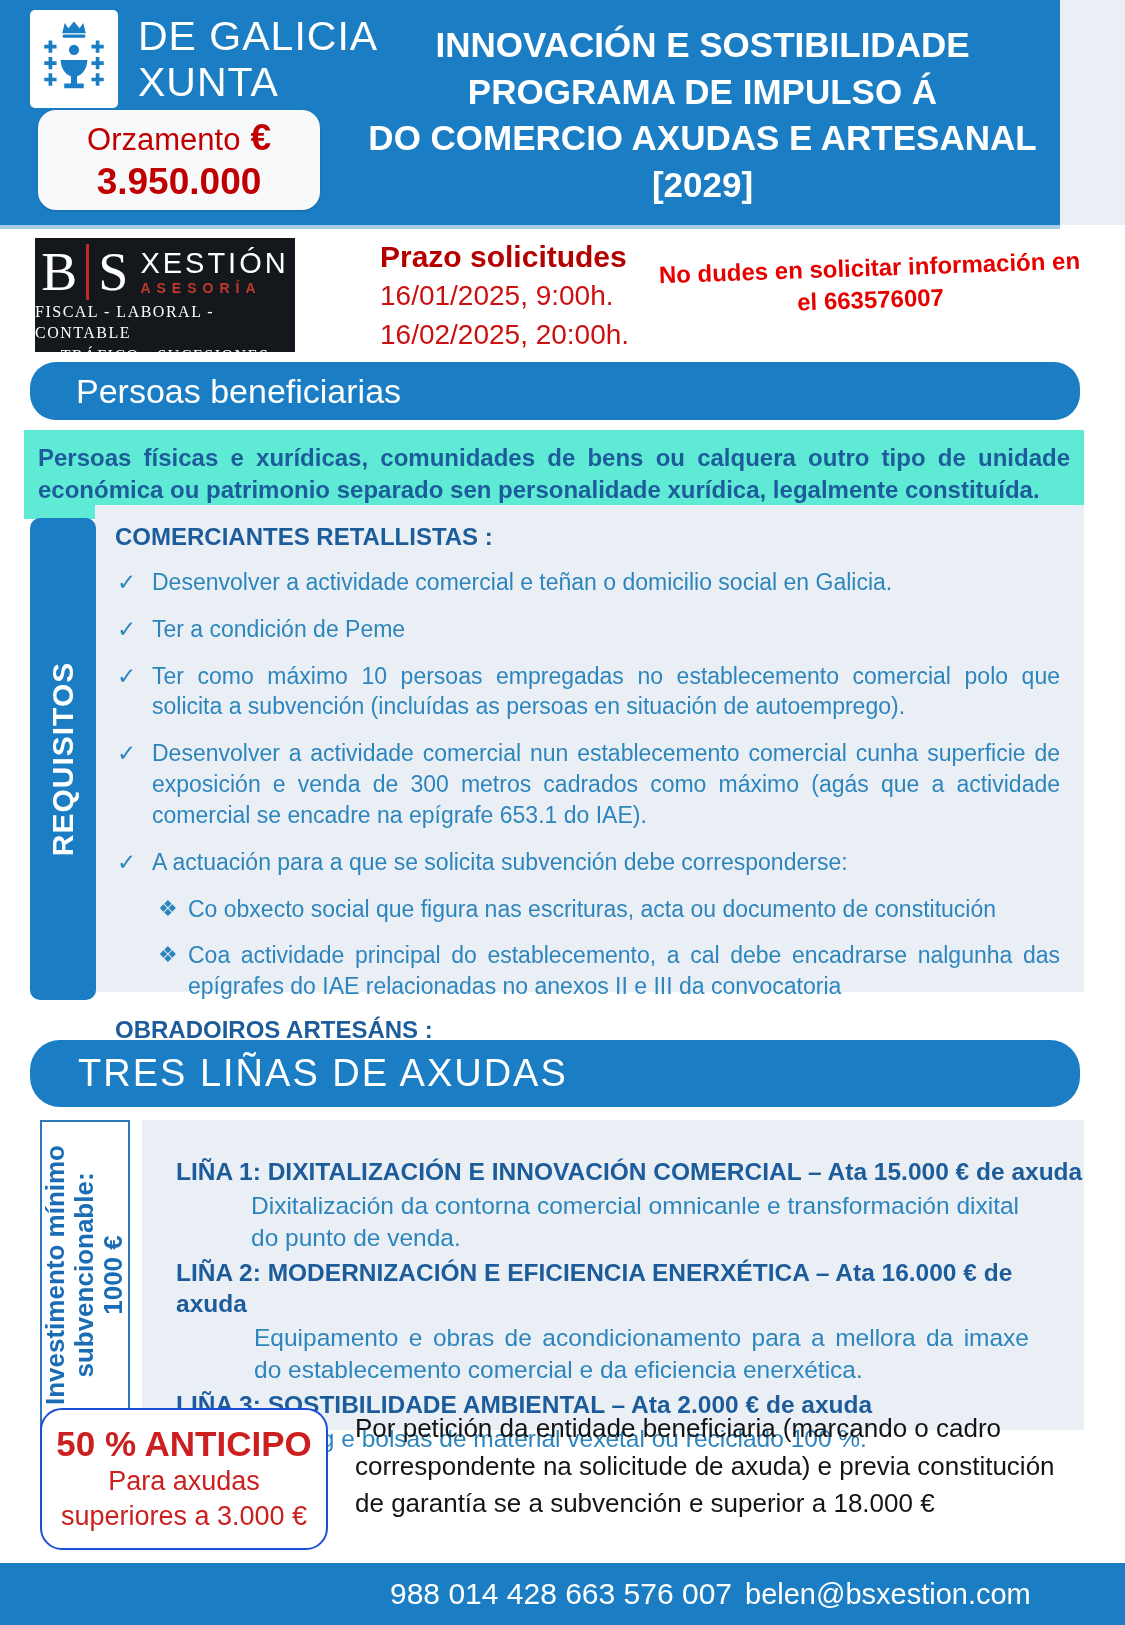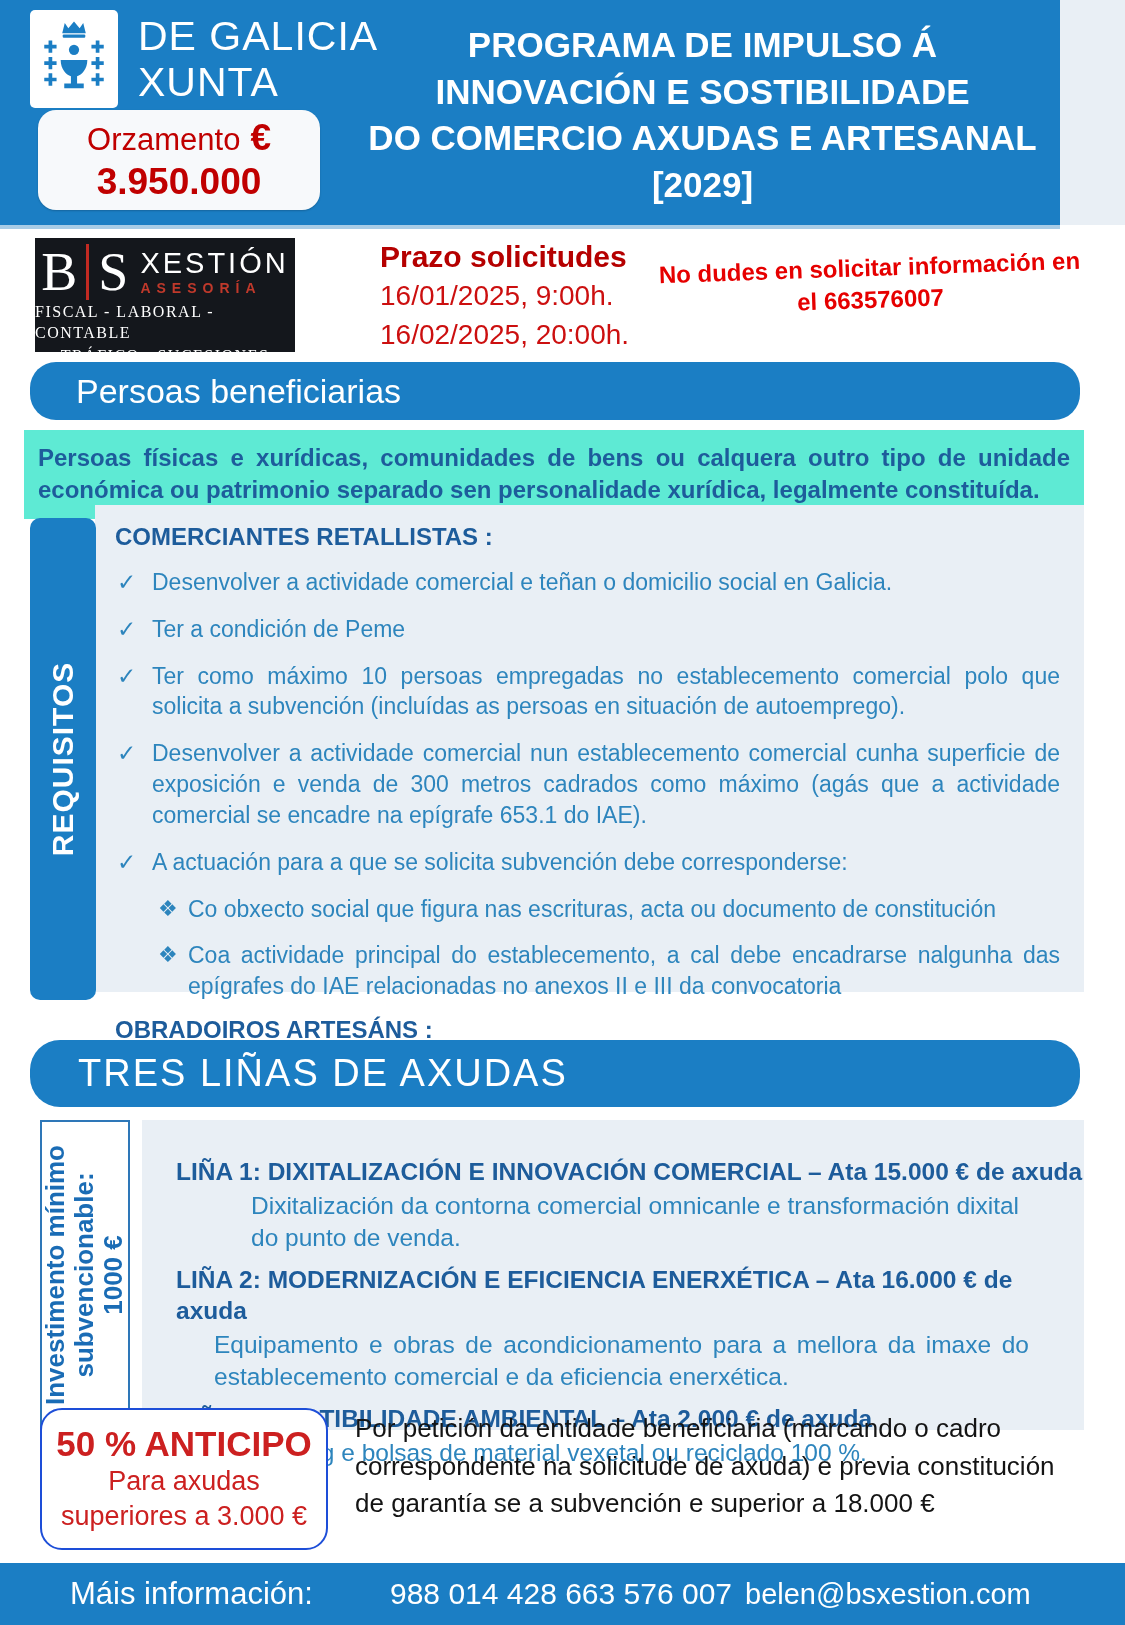--- a/index.html
+++ b/index.html
@@ -47,24 +47,24 @@
   .sub-item{position:relative;padding-left:73px;margin-top:16px;color:#2d85bd;font-size:23px;line-height:1.34;text-align:justify;text-align-last:left;}
   .sub-item .marker{position:absolute;left:43px;top:0;color:#2d85bd;font-size:22px;}
   .check-item.wide-gap{padding-left:48px;}
   .check-item.wide-gap .marker{left:4px;}
 
   
   .banner-lines{left:30px;top:1040px;width:1050px;height:67px;border-radius:30px;font-size:38px;letter-spacing:2px;padding-left:48px;box-sizing:border-box;}
   .invest-box{position:absolute;left:40px;top:1120px;width:90px;height:310px;background:#ffffff;border:2px solid #2e77b8;box-sizing:border-box;}
   .invest-inner{position:absolute;top:50%;left:50%;transform:translate(-50%,-50%) rotate(-90deg);width:300px;text-align:center;color:#1a6cb5;font-weight:700;font-size:26px;line-height:1.12;white-space:nowrap;}
   .lines-bg{position:absolute;left:142px;top:1120px;width:942px;height:310px;background:#e9eff5;box-sizing:border-box;padding-top:36px;}
-  .line-title{color:#1d5c9b;font-weight:700;font-size:24.5px;padding-left:34px;margin-top:10px;line-height:1.3;}
+  .line-title{color:#1d5c9b;font-weight:700;font-size:24.5px;padding-left:34px;margin-top:3px;line-height:1.3;}
   .line-desc{color:#2d85bd;font-size:24.5px;line-height:1.3;margin-top:2px;}
   .desc-1{padding-left:109px;padding-right:60px;}
-  .desc-2{padding-left:72px;padding-right:55px;text-align:justify;text-align-last:left;}
+  .desc-2{padding-left:112px;padding-right:55px;text-align:justify;text-align-last:left;}
   .desc-3{padding-left:78px;}
 
   
   .advance-box{position:absolute;left:40px;top:1408px;width:288px;height:142px;background:#ffffff;border:2px solid #1d4ed8;border-radius:22px;box-sizing:border-box;display:flex;flex-direction:column;align-items:center;justify-content:center;}
   .advance-head{color:#cc2020;font-size:35px;font-weight:700;}
   .advance-sub{color:#cc2020;font-size:27px;line-height:1.3;}
   .advance-note{position:absolute;left:355px;top:1410px;width:712px;color:#141414;font-size:26px;line-height:1.45;}
 
   
   .footer{position:absolute;left:0;top:1563px;width:1125px;height:62px;background:#1b7ec4;color:#ffffff;}
@@ -106,22 +106,22 @@
   </div>
 
   <div class="budget-box">
     <div class="budget-top">
       <span>Orzamento</span><span class="euro">€</span>
     </div>
     <div class="budget-value">3.950.000</div>
   </div>
 
   <div class="main-title">
+    <div>INNOVACIÓN E SOSTIBILIDADE</div>
     <div>PROGRAMA DE IMPULSO Á</div>
-    <div>INNOVACIÓN E SOSTIBILIDADE</div>
     <div>DO COMERCIO AXUDAS E ARTESANAL</div>
     <div>[2029]</div>
   </div>
 
   <div class="bs-logo">
     <div class="bs-top">
       <span class="bs-letter">B</span>
       <span class="bs-divider"></span>
       <span class="bs-letter">S</span>
       <span class="bs-names">
@@ -211,18 +211,17 @@
   </div>
 
   <div class="advance-box">
     <div class="advance-head">50 % ANTICIPO</div>
     <div class="advance-sub">Para axudas</div>
     <div class="advance-sub">superiores a 3.000 €</div>
   </div>
   <div class="advance-note">Por petición da entidade beneficiaria (marcando o cadro correspondente na solicitude de axuda)  e previa constitución de garantía se a subvención e superior a 18.000 €</div>
 
   <div class="footer">
-    <span class="footer-label">Máis información:</span>
     <span class="footer-phones">988 014 428   663 576 007</span>
     <span class="footer-email">belen@bsxestion.com</span>
   </div>
 
 </div>
 
 </body></html>

